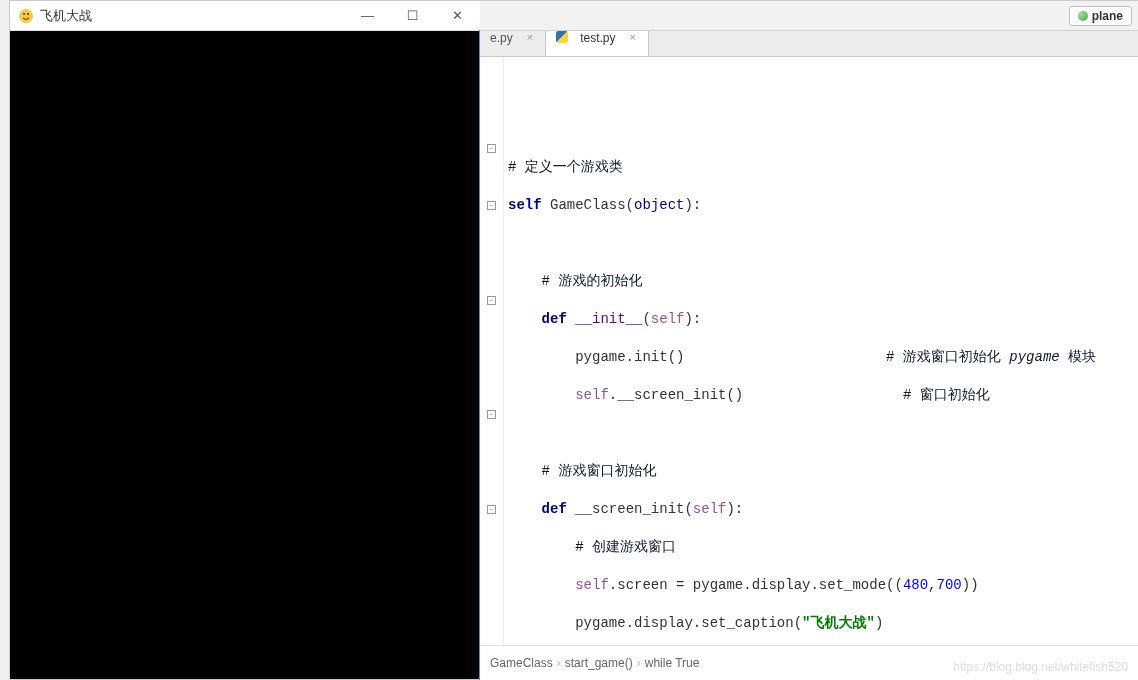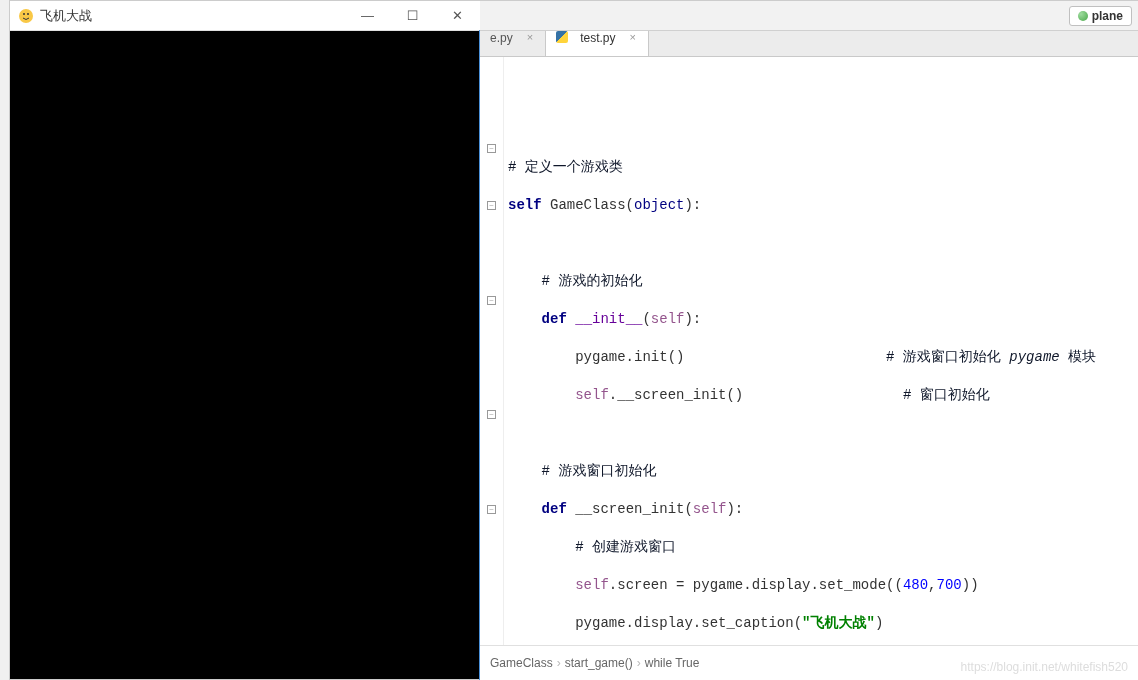--- a/index.html
+++ b/index.html
@@ -319,13 +319,13 @@
 
   <div class="ide-breadcrumb">
     <span>GameClass</span>
     <span class="sep">›</span>
     <span>start_game()</span>
     <span class="sep">›</span>
     <span>while True</span>
   </div>
 </div>
 
-<div class="watermark">https://blog.init.net/whitefish520</div>
+<div class="watermark">https://blog.blog.net/whitefish520</div>
 
 </body></html>

